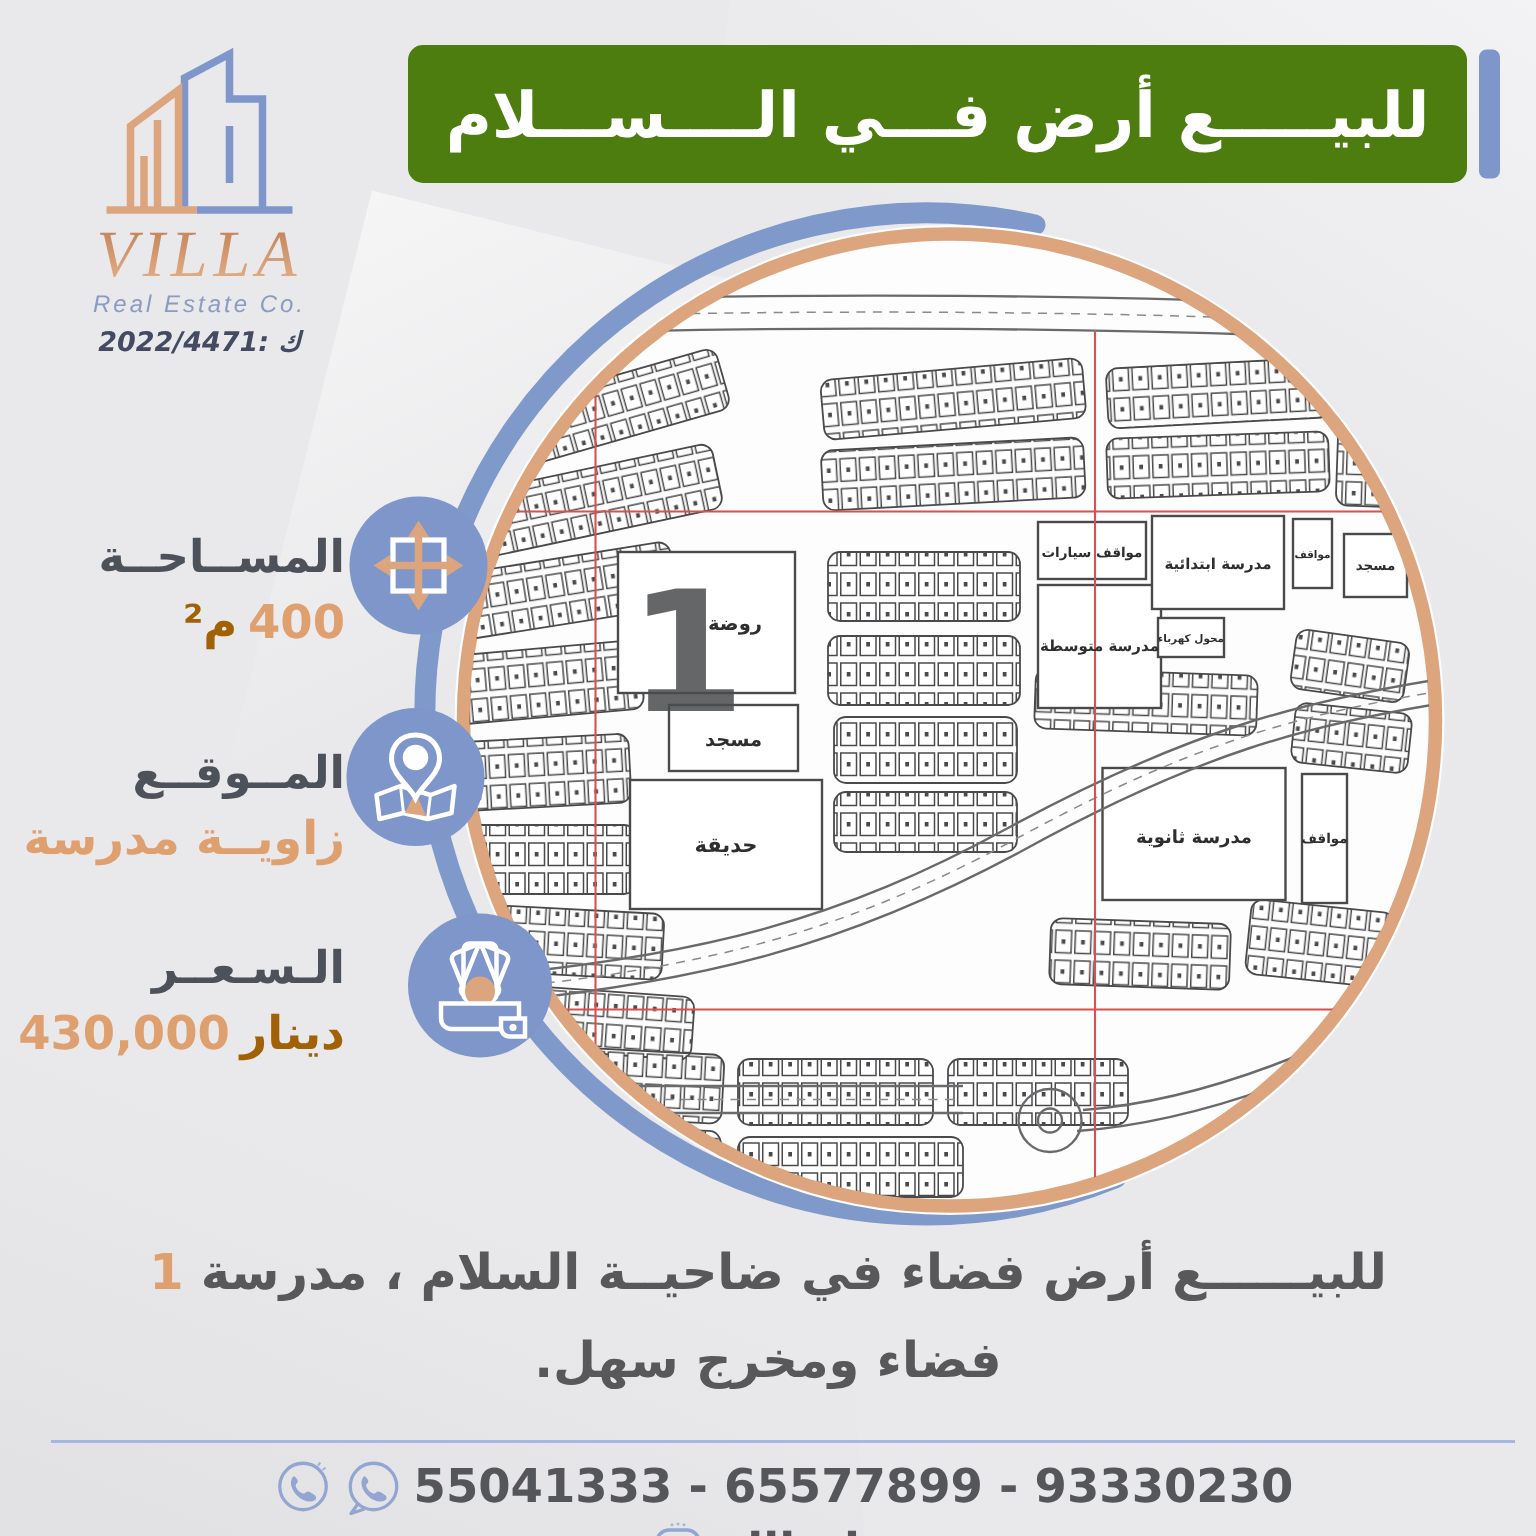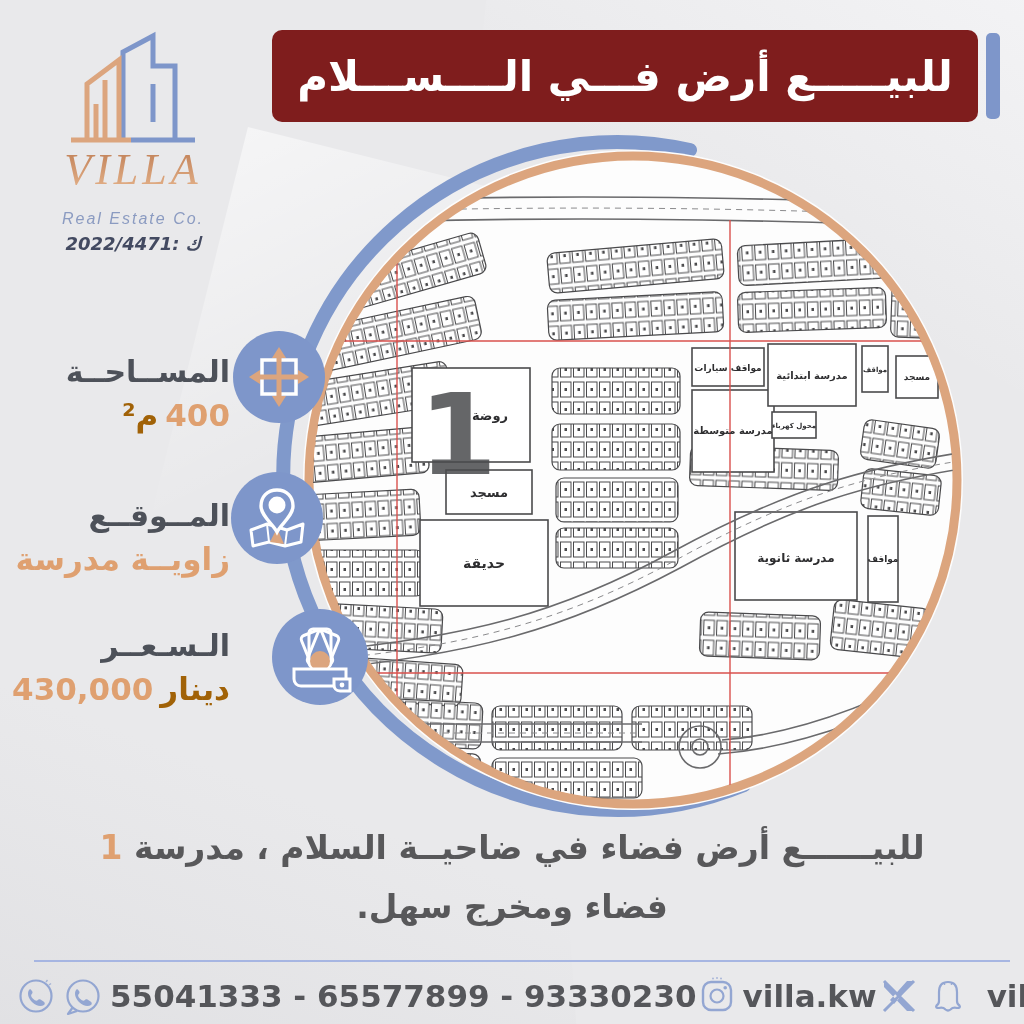--- a/index.html
+++ b/index.html
@@ -18,26 +18,26 @@
     background:linear-gradient(25deg,#dedee1 0%,rgba(222,222,225,0) 55%);
     transform:rotate(-4deg);}
   .sheen3{left:180px;top:180px;width:500px;height:500px;
     background:linear-gradient(140deg,rgba(255,255,255,.55) 0%,rgba(255,255,255,0) 45%);
     transform:rotate(14deg);}
 
   
   .logo{position:absolute;left:28px;top:22px;width:210px;text-align:center;font-style:italic;}
   .logo svg{display:block;margin:0 auto;}
   .logo-sub{font-family:"Liberation Sans",sans-serif;font-size:16px;letter-spacing:2px;
-    color:#8b9bc1;margin-top:16px;}
+    color:#8b9bc1;margin-top:1px;}
   .logo-lic{font-size:18px;font-weight:bold;color:#434a61;margin-top:5px;direction:rtl;}
 
   
   .banner{position:absolute;left:272px;top:30px;width:706px;height:92px;
-    background:#7f1d1d;border-radius:10px;display:flex;align-items:center;justify-content:center;}
+    background:#4d7c0f;border-radius:10px;display:flex;align-items:center;justify-content:center;}
   .banner-title{color:#ffffff;font-size:42px;font-weight:bold;direction:rtl;white-space:nowrap;}
   .banner-bar{position:absolute;left:986px;top:33px;width:14px;height:86px;
     background:#7e96ca;border-radius:5px;}
 
   
   .map-svg{position:absolute;left:0;top:0;}
 
   
   .info-icon{position:absolute;border-radius:50%;background:#7e96ca;
     display:flex;align-items:center;justify-content:center;}
@@ -56,22 +56,22 @@
   .val-dark{color:#a16207;text-align:right;}
 
   
   .description{position:absolute;top:818px;left:60px;width:904px;text-align:center;
     direction:rtl;font-size:33px;font-weight:bold;color:#58585a;line-height:1.8;}
   .description .hl{color:#dfa070;}
 
   
   .footer-line{position:absolute;left:34px;top:960px;width:976px;height:2px;
     background:#9bade0;opacity:.85;}
-  .footer{position:absolute;left:16px;top:968px;width:984px;height:56px;
-    display:flex;align-items:center;}
+  .footer{position:absolute;left:30px;top:968px;width:984px;height:56px;
+    display:flex;align-items:center;flex-direction:column;}
   .footer .grp{display:flex;align-items:center;gap:6px;}
   .footer-text{font-family:"DejaVu Sans",sans-serif;font-size:31px;font-weight:bold;color:#55565a;white-space:nowrap;} .sp2{width:34px;} .sp3{width:40px;} .sp4{width:6px;}
 </style>
 </head>
 <body>
 
 <div class="poster">
 
   <div class="sheen sheen1"></div>
   <div class="sheen sheen2"></div>

